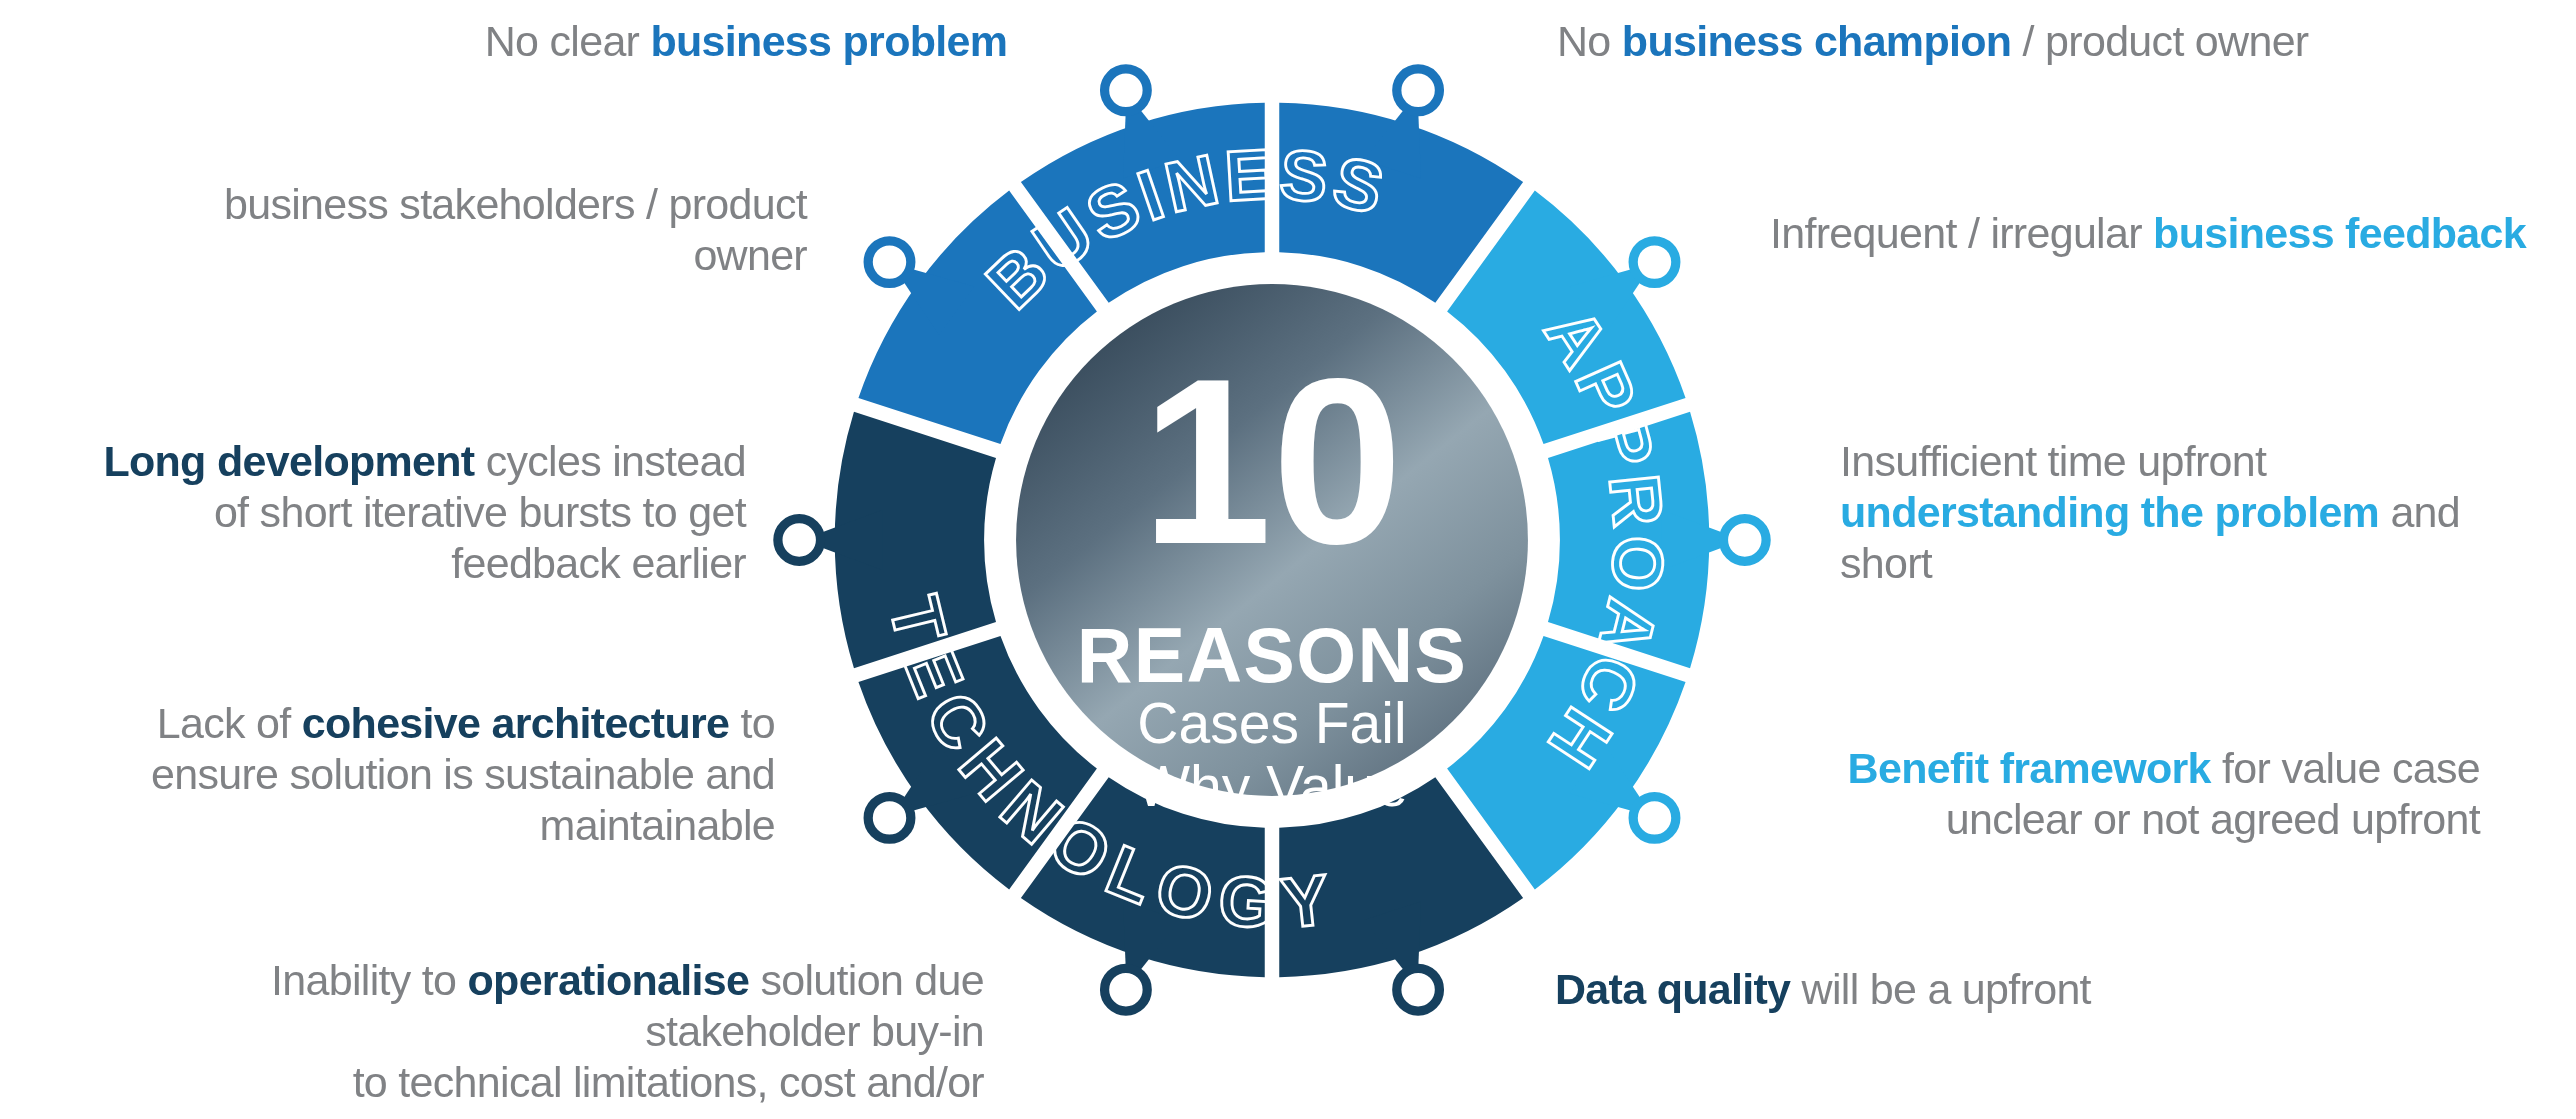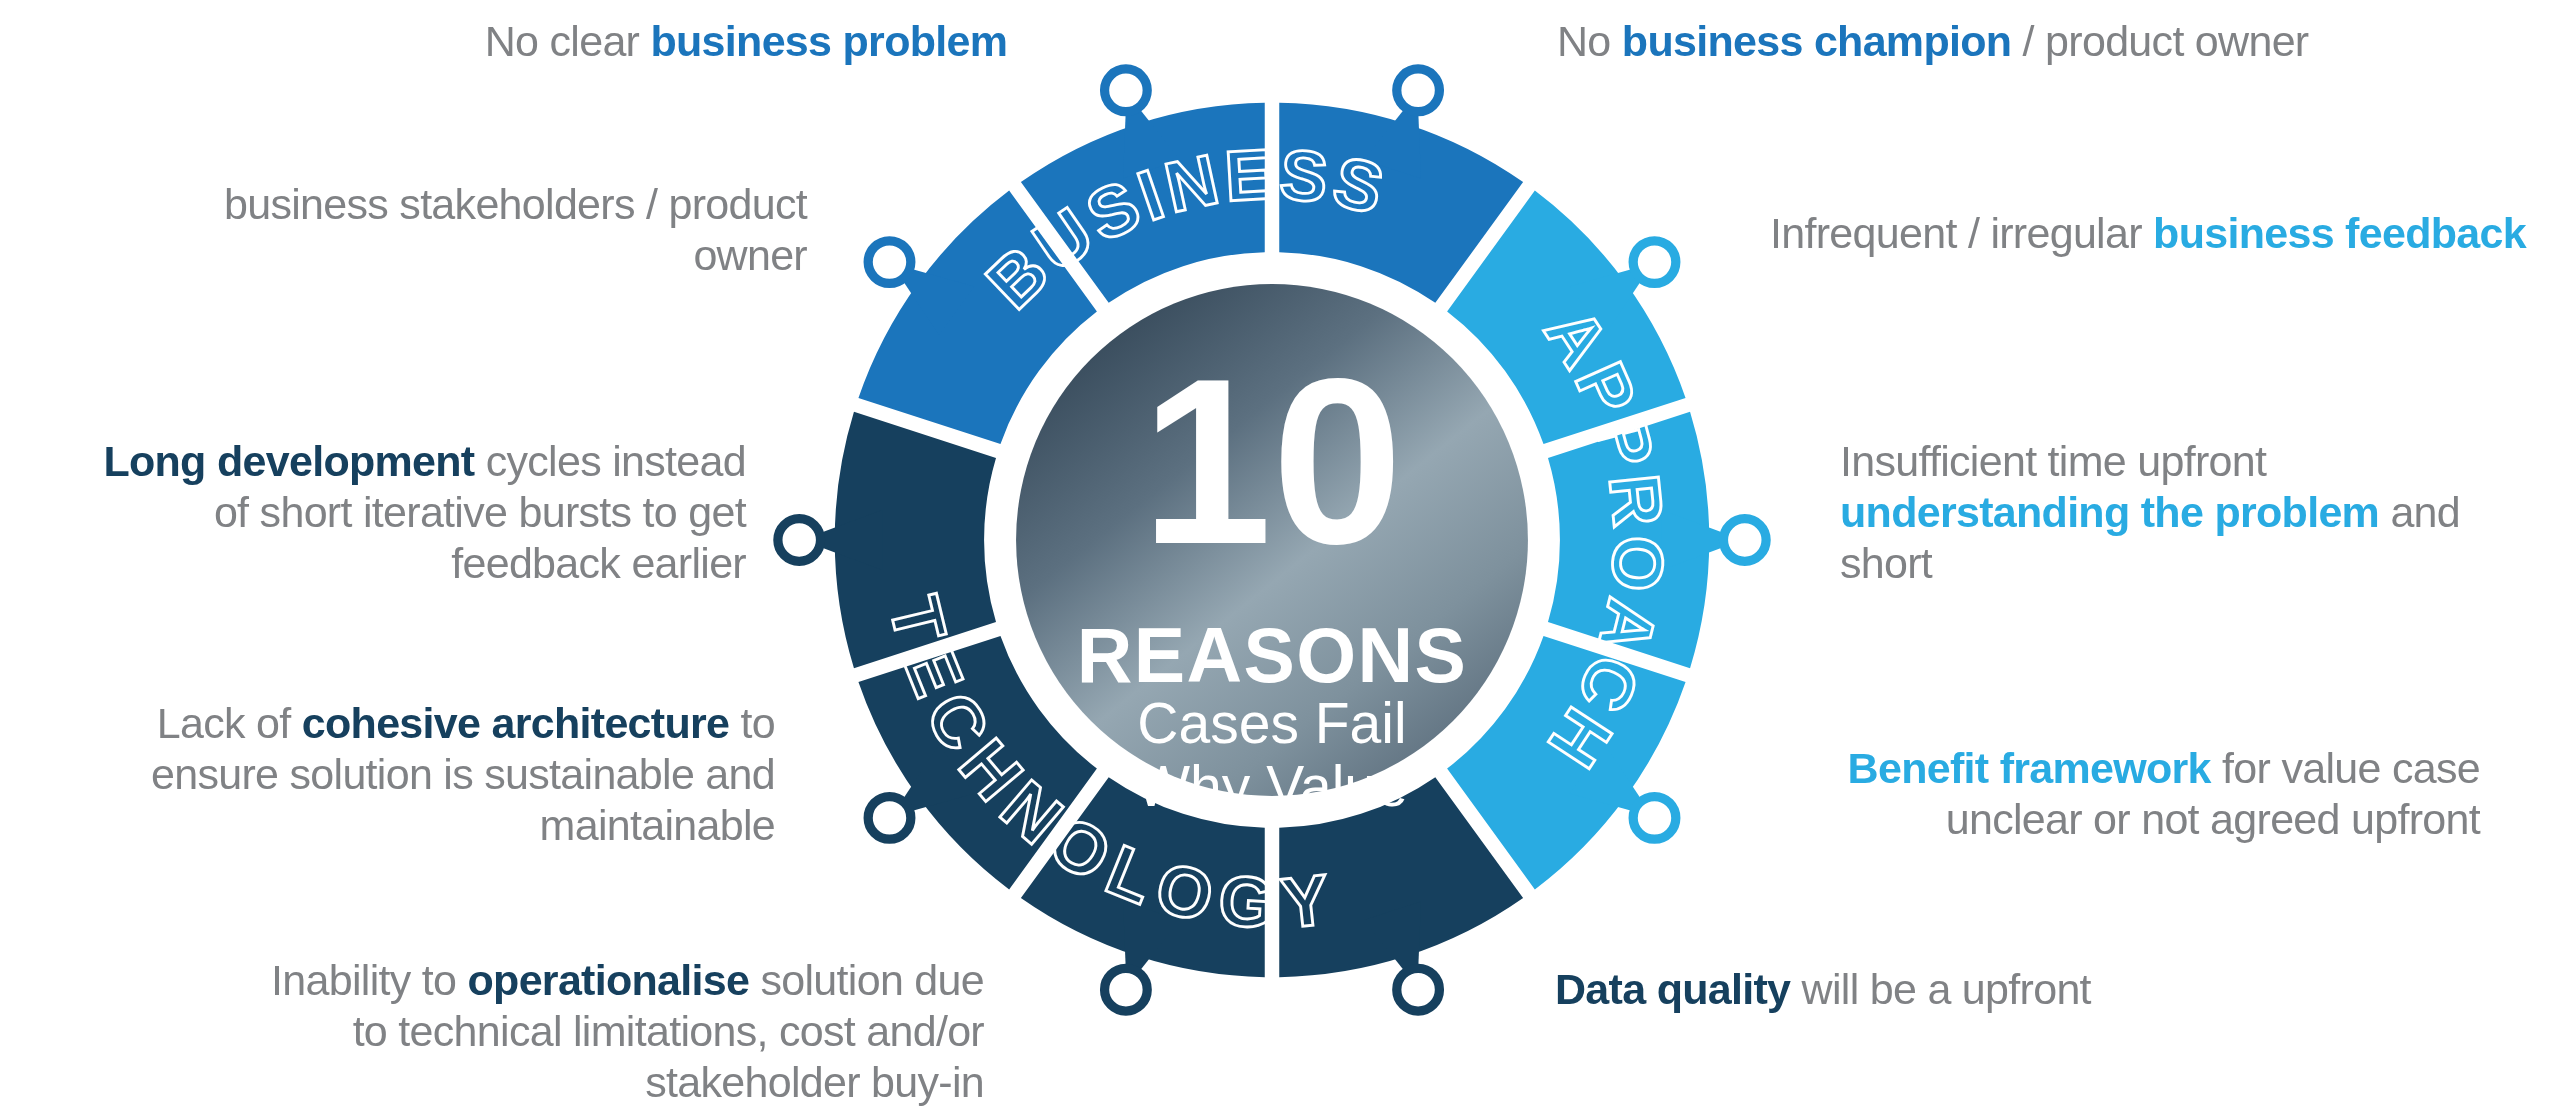--- a/index.html
+++ b/index.html
@@ -90,22 +90,22 @@
     <div><span>Lack of </span><span class="em em-technology">cohesive architecture</span><span> to</span></div>
     <div><span>ensure solution is sustainable and</span></div>
     <div><span>maintainable</span></div>
   </div>
 <div class="reason r8">
     <div><span class="em em-approach">Benefit framework</span><span> for value case</span></div>
     <div><span>unclear or not agreed upfront</span></div>
   </div>
 <div class="reason r9">
     <div><span>Inability to </span><span class="em em-technology">operationalise</span><span> solution due</span></div>
+    <div><span>stakeholder buy-in</span></div>
     <div><span>to technical limitations, cost and/or</span></div>
-    <div><span>stakeholder buy-in</span></div>
   </div>
 <div class="reason r10 nowrap">
     <div><span class="em em-technology">Data quality</span><span> will be a upfront</span></div>
   </div>
 
 <svg id="wheel" viewBox="0 0 1460 1460">
   <defs>
     <linearGradient id="cgrad" x1="0" y1="0" x2="0.8" y2="1">
       <stop offset="0%" stop-color="#243748"></stop>
       <stop offset="38%" stop-color="#5C7080"></stop>

